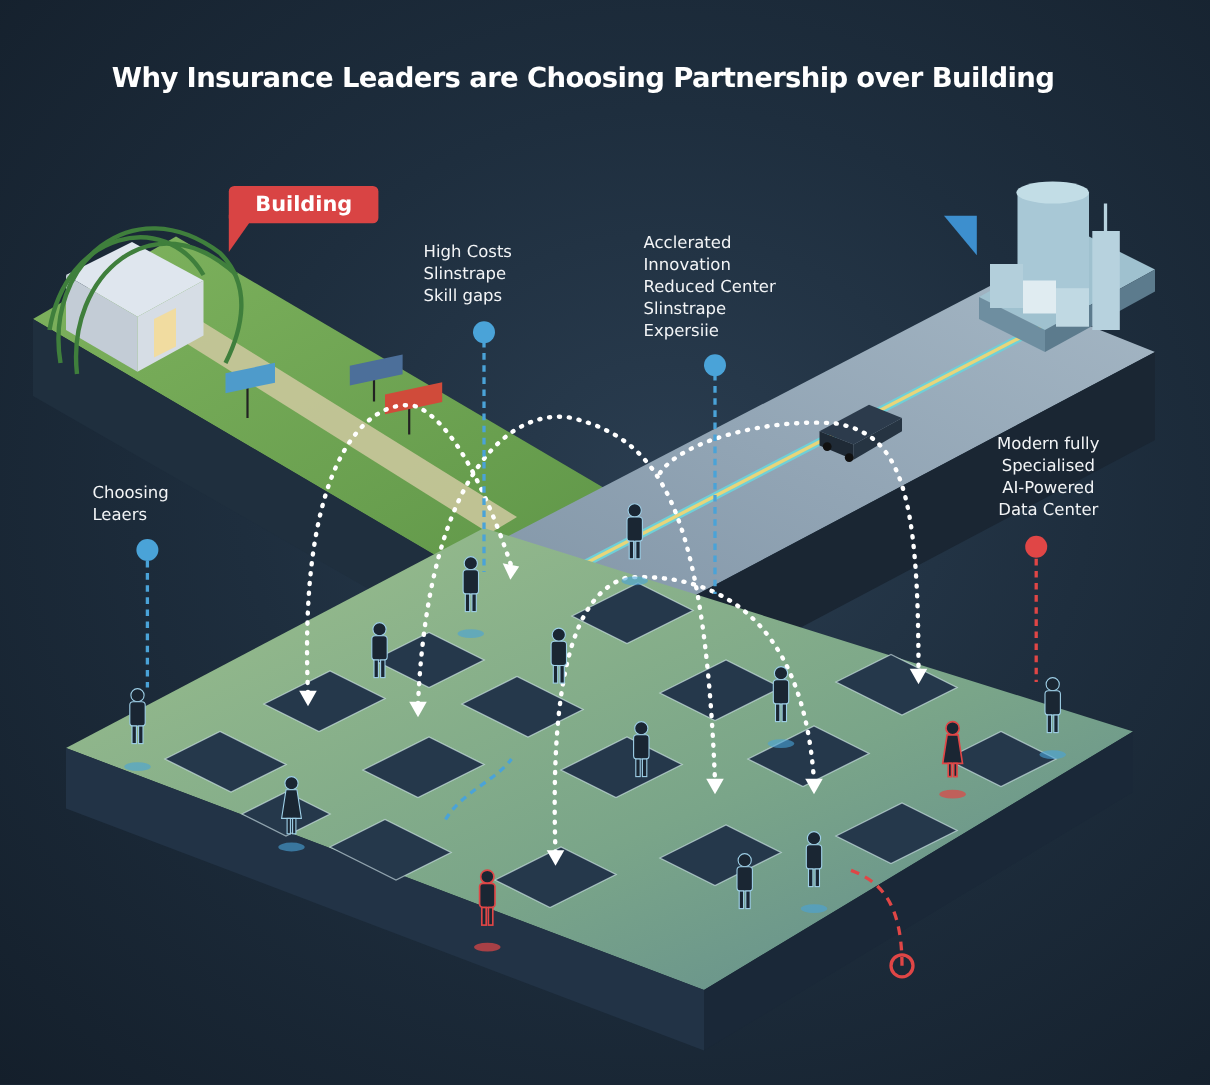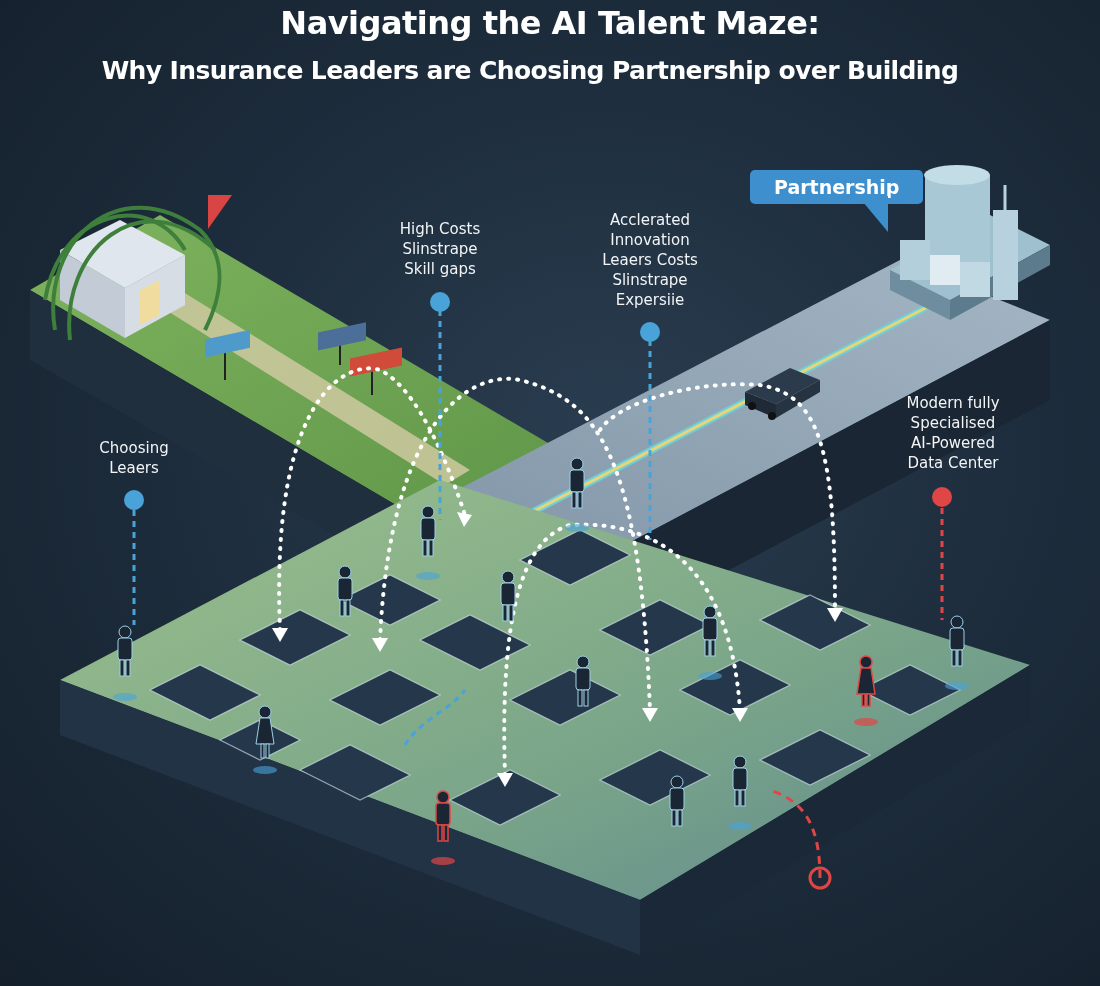--- a/index.html
+++ b/index.html
@@ -2,32 +2,31 @@
 <html><head>
 <meta charset="utf-8">
 <style>
   html,body{margin:0;padding:0;}
   body{width:1100px;height:986px;overflow:hidden;background:#1b2836;font-family:"DejaVu Sans","Liberation Sans",sans-serif;}
   .canvas{position:relative;width:1100px;height:986px;background:radial-gradient(ellipse at 55% 45%, #2a3d50 0%, #1e2e3e 45%, #141f2b 100%);}
   .title{position:absolute;left:0;width:1100px;text-align:center;color:#fff;}
   .title.main{top:4px;font-size:32px;font-weight:bold;letter-spacing:-0.5px;padding-left:-40px;}
   .title.sub{top:56px;font-size:25px;font-weight:bold;letter-spacing:-0.6px;left:-20px;}
   svg.scene{position:absolute;left:0;top:0;}
-  .label{position:absolute;color:#f2f4f6;font-size:15px;line-height:20px;text-align:center;}
+  .label{position:absolute;color:#f2f4f6;font-size:15px;line-height:20px;}
   .label.left{text-align:center;}
   .bubble{position:absolute;color:#fff;font-weight:bold;font-size:19px;padding:6px 24px;border-radius:5px;}
   .bubble.red{background:#d94444;}
   .bubble.blue{background:#3d8fce;}
 </style>
 </head>
 <body>
 
 <div class="canvas">
 
-  <div class="title main">Navigating the AI Talent Maze:</div>
   <div class="title sub">Why Insurance Leaders are Choosing Partnership over Building</div>
 
   <svg class="scene" width="1100" height="986" viewBox="0 0 1100 986">
     <defs>
       <linearGradient id="mazeTop" x1="0" y1="0" x2="1" y2="1">
         <stop offset="0" stop-color="#9cc08c"></stop>
         <stop offset="0.6" stop-color="#7aa589"></stop>
         <stop offset="1" stop-color="#5f8a8e"></stop>
       </linearGradient>
       <linearGradient id="road" x1="0" y1="1" x2="1" y2="0">
@@ -248,41 +247,41 @@
           <ellipse cx="740" cy="826" rx="12" ry="4"></ellipse>
         <ellipse cx="957" cy="686" rx="12" ry="4"></ellipse>
       </g>
       <g fill="#e04646" opacity="0.7">
         <ellipse cx="443" cy="861" rx="12" ry="4"></ellipse>
           <ellipse cx="866" cy="722" rx="12" ry="4"></ellipse>
       </g>
     </g>
   </svg>
 
+  <div class="bubble red" style="left:208px;top:169px;">
+    <span>Building</span>
+  </div>
   <svg style="position:absolute;left:204px;top:195px;" width="30" height="40">
     <polygon points="4,0 28,0 4,34" fill="#d94444"></polygon>
   </svg>
 
-  <div class="bubble blue" style="left:750px;top:170px;">
-    <span>Partnership</span>
-  </div>
   <svg style="position:absolute;left:858px;top:196px;" width="36" height="40">
     <polygon points="0,0 30,0 30,36" fill="#3d8fce"></polygon>
   </svg>
 
   <div class="label" style="left:385px;top:219px;width:110px;">
     <div>High Costs</div>
     <div>Slinstrape</div>
     <div>Skill gaps</div>
   </div>
 
   <div class="label" style="left:585px;top:210px;width:130px;">
     <div>Acclerated</div>
     <div>Innovation</div>
-    <div>Leaers Costs</div>
+    <div>Reduced Center</div>
     <div>Slinstrape</div>
     <div>Expersiie</div>
   </div>
 
   <div class="label" style="left:84px;top:438px;width:100px;">
     <div>Choosing</div>
     <div>Leaers</div>
   </div>
 
   <div class="label left" style="left:893px;top:393px;width:120px;">

